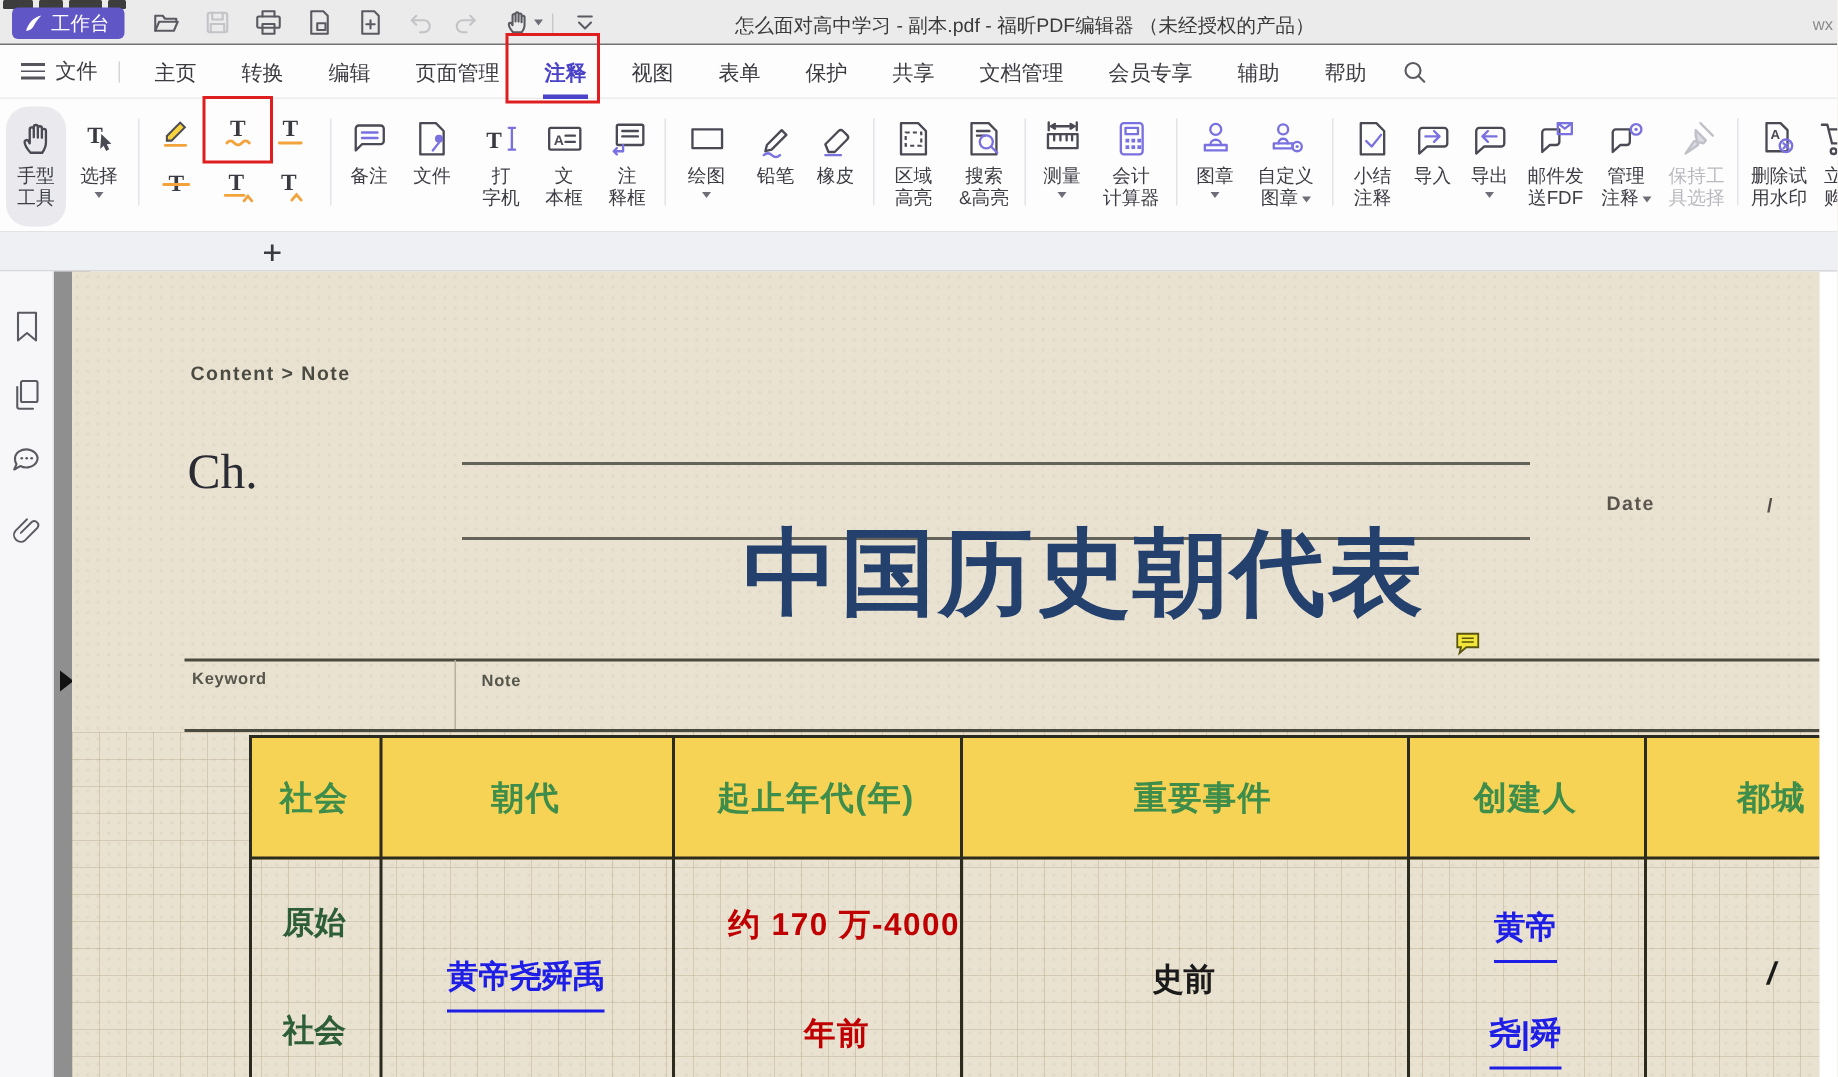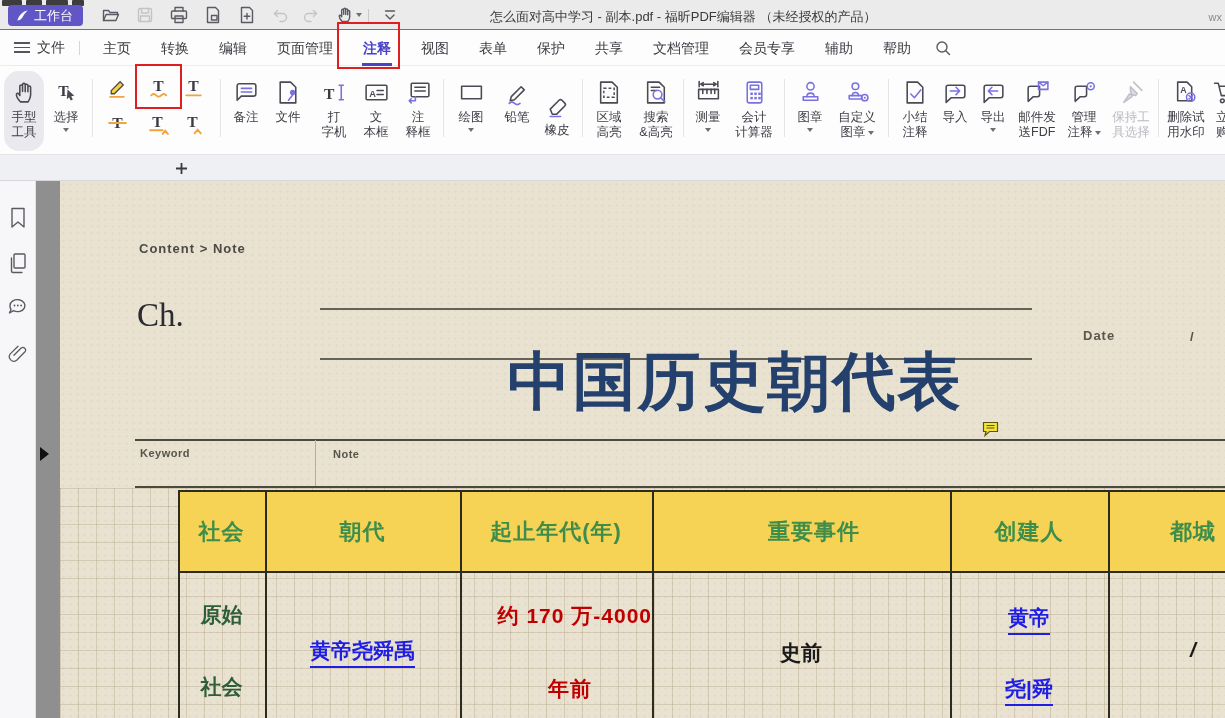--- a/index.html
+++ b/index.html
@@ -52,21 +52,21 @@
   .tab-plus { position:absolute; left:172px; top:4px; width:18px; height:18px; display:flex; align-items:center; justify-content:center; }
 
   
   .workspace { position:absolute; left:0; top:181px; width:1225px; height:537px; }
   .sidebar { position:absolute; left:0; top:0; width:36px; height:537px; background:#f7f7f9; border-right:1px solid #e2e2e6; }
   .sb-ic { position:absolute; left:7px; width:22px; height:22px; display:flex; align-items:center; justify-content:center; }
   .graystrip { position:absolute; left:36px; top:0; width:24px; height:537px; background:#8f8f8f; }
   .expander { position:absolute; left:40px; top:266px; width:0; height:0; border-top:7px solid transparent; border-bottom:7px solid transparent; border-left:9px solid #111; }
 
   
-  .page { position:absolute; left:60px; top:0; width:1165px; height:537px; background-color:#e9e2d1;
+  .page { position:absolute; left:48px; top:0; width:1165px; height:537px; background-color:#e9e2d1;
           background-image:radial-gradient(rgba(120,95,55,.06) 1px, transparent 1.4px); background-size:7px 7px; overflow:hidden; }
   .breadcrumb { position:absolute; left:79px; top:60px; font-size:13px; font-weight:bold; letter-spacing:1px; color:#4b4b43; }
   .ch-label { position:absolute; left:77px; top:116px; font-family:"Liberation Serif", serif; font-size:33px; color:#2b2b33; }
   .rule { position:absolute; height:0; border-top:2px solid #63635a; }
   .big-title { position:absolute; left:395px; top:158px; width:560px; text-align:center; font-family:"Liberation Serif", serif; font-weight:bold; font-size:63px; color:#24406d; letter-spacing:2px; white-space:nowrap; }
   .date-label { position:absolute; left:1023px; top:147px; font-size:13px; font-weight:bold; color:#5a564e; letter-spacing:1px; }
   .date-slash { position:absolute; left:1130px; top:148px; font-size:13px; font-weight:bold; color:#55504a; }
   .note-annot { position:absolute; left:922px; top:239px; width:20px; height:18px; }
   .kw-label { position:absolute; font-size:11px; font-weight:bold; color:#55554b; letter-spacing:0.5px; }
   .kw-vdiv { position:absolute; left:255px; top:259px; width:1px; height:46px; background:#b7b09e; }
@@ -75,21 +75,21 @@
           background-size:18px 18px; }
 
   
   .t-headerbg { position:absolute; left:118px; top:309px; width:1047px; height:83px; background:#f6d355; border-top:2px solid #2c2b20; border-bottom:2px solid #2c2b20; }
   .t-vline { position:absolute; top:309px; bottom:0; width:2px; background:#2c2b20; }
   .t-h { position:absolute; top:309px; height:83px; display:flex; align-items:center; justify-content:center; font-size:22px; font-weight:bold; color:#3e8d4b; letter-spacing:1px; }
   .t-cell-text { position:absolute; text-align:center; font-size:21px; font-weight:bold; white-space:nowrap; }
   .green { color:#2d5e37; }
   .red { color:#c00000; letter-spacing:1px; }
   .black { color:#1a1a1a; }
-  .link { color:#1e1ee6; border-bottom:2px solid #1e1ee6; padding-bottom:1px; display:inline-block; }
+  .link { color:#1e1ee6; border-bottom:2px solid #1e1ee6; padding-bottom:8px; display:inline-block; }
 
   svg { display:block; }
   .st { stroke:#5a5a62; stroke-width:1.4; fill:none; stroke-linecap:round; stroke-linejoin:round; }
   .std { stroke:#c4c4c8; stroke-width:1.4; fill:none; stroke-linecap:round; stroke-linejoin:round; }
   .rst { stroke:#4a4a54; stroke-width:1.5; fill:none; stroke-linecap:round; stroke-linejoin:round; }
   .pur { stroke:#7a71e0; stroke-width:1.5; fill:none; stroke-linecap:round; stroke-linejoin:round; }
   .org { stroke:#f2a33c; stroke-width:1.8; fill:none; stroke-linecap:round; }
   .tT { font-family:"Liberation Serif", serif; font-weight:bold; font-size:15px; fill:#3a3a42; }
 </style>
 </head>
@@ -338,21 +338,21 @@
     <div class="rbtn" style="left:497px;width:40px;">
       <span class="ic">
         <svg class="ric" viewBox="0 0 26 26">
             <path class="rst" d="M7 17 L16.5 7.5 l3 3 L10 20 l-4 1z"></path>
             <path class="pur" d="M5 23.5 q2.6-2.4 5.2 0 t5.2 0"></path>
           </svg>
       </span>
       <span>铅笔</span>
     </div>
 
-    <div class="rbtn" style="left:537px;width:40px;justify-content:center;">
+    <div class="rbtn" style="left:537px;width:40px;">
       <span class="ic">
         <svg class="ric" viewBox="0 0 26 26">
             <path class="rst" d="M6 16.5 L14.5 8 a2 2 0 0 1 2.8 0 l2.7 2.7 a2 2 0 0 1 0 2.8 L12 21.5 h-4z"></path>
             <path class="pur" d="M6 23.5 h10"></path>
           </svg>
       </span>
       <span>橡皮</span>
     </div>
 
     <span class="rsep" style="left:582px;"></span>

